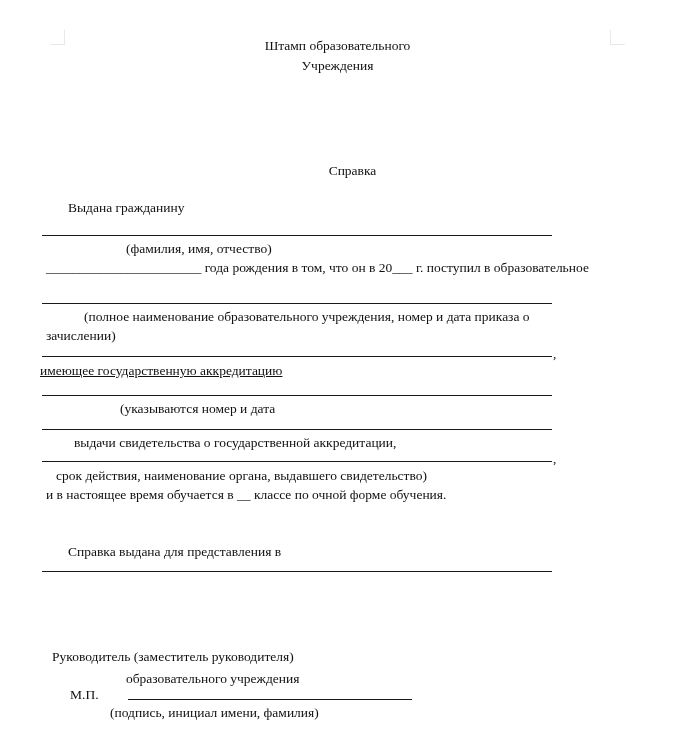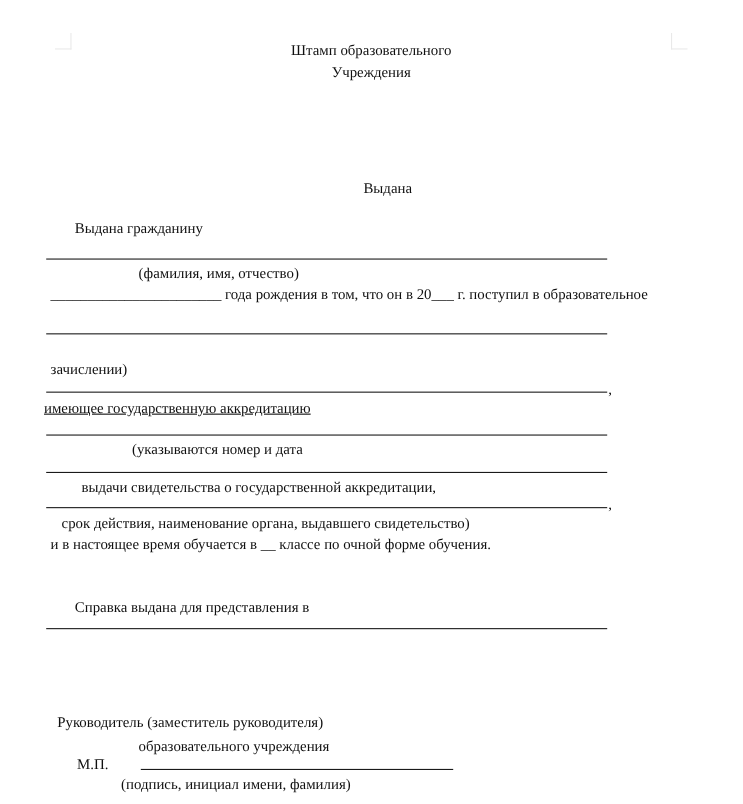--- a/index.html
+++ b/index.html
@@ -96,31 +96,32 @@
 <div class="page">
 
   <div class="corner corner-tl"></div>
   <div class="corner corner-tr"></div>
 
   <div class="hdr">
     <div>Штамп образовательного</div>
     <div>Учреждения</div>
   </div>
 
-  <div class="title">Выдана</div>
+  <div class="title">Справка</div>
 
   <div class="blk" style="top:174px; left:68px;">Выдана гражданину</div>
 
   <div class="rule" style="top:211px;"></div>
   <div class="blk" style="top:215px; left:126px;">(фамилия, имя, отчество)</div>
 
   <div class="blk" style="top:234px; left:46px;"><span class="fill">_______________________</span><span> года рождения в том, что он в 20</span><span>___</span><span> г. поступил в образовательное</span></div>
 
 
   <div class="rule" style="top:279px;"></div>
+  <div class="blk" style="top:283px; left:84px;">(полное наименование образовательного учреждения, номер и дата приказа о</div>
   <div class="blk" style="top:302px; left:46px;">зачислении)</div>
 
   <div class="rule" style="top:332px;"></div>
   <div class="rule-comma" style="top:326px; left:553px;">,</div>
   <div class="blk" style="top:337px; left:40px;text-decoration:underline;">имеющее государственную аккредитацию</div>
 
   <div class="rule" style="top:371px;"></div>
   <div class="blk" style="top:375px; left:120px;">(указываются номер и дата</div>
 
   <div class="rule" style="top:405px;"></div>

